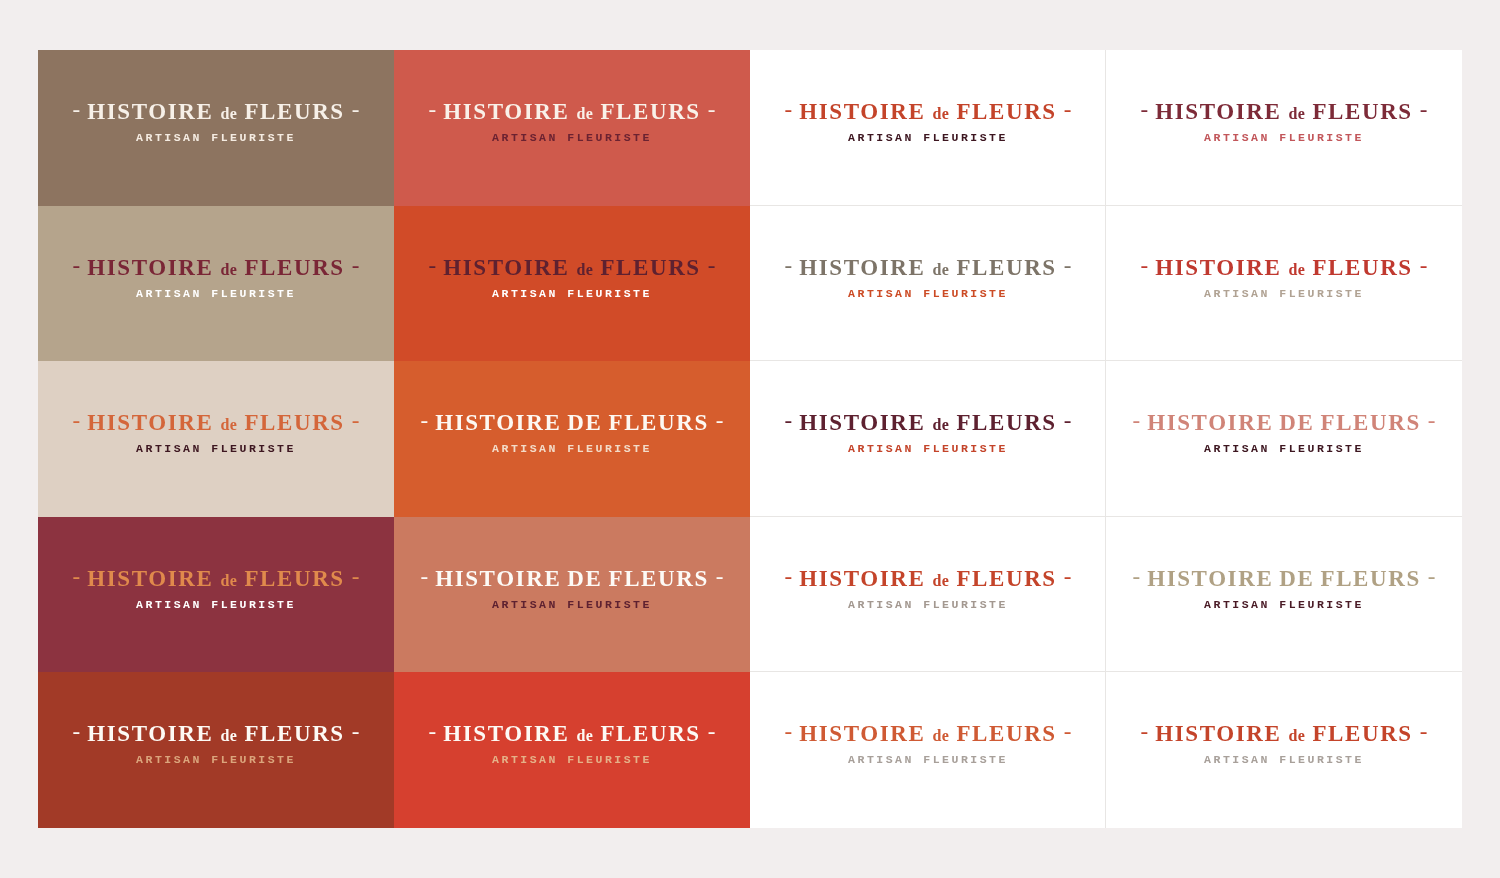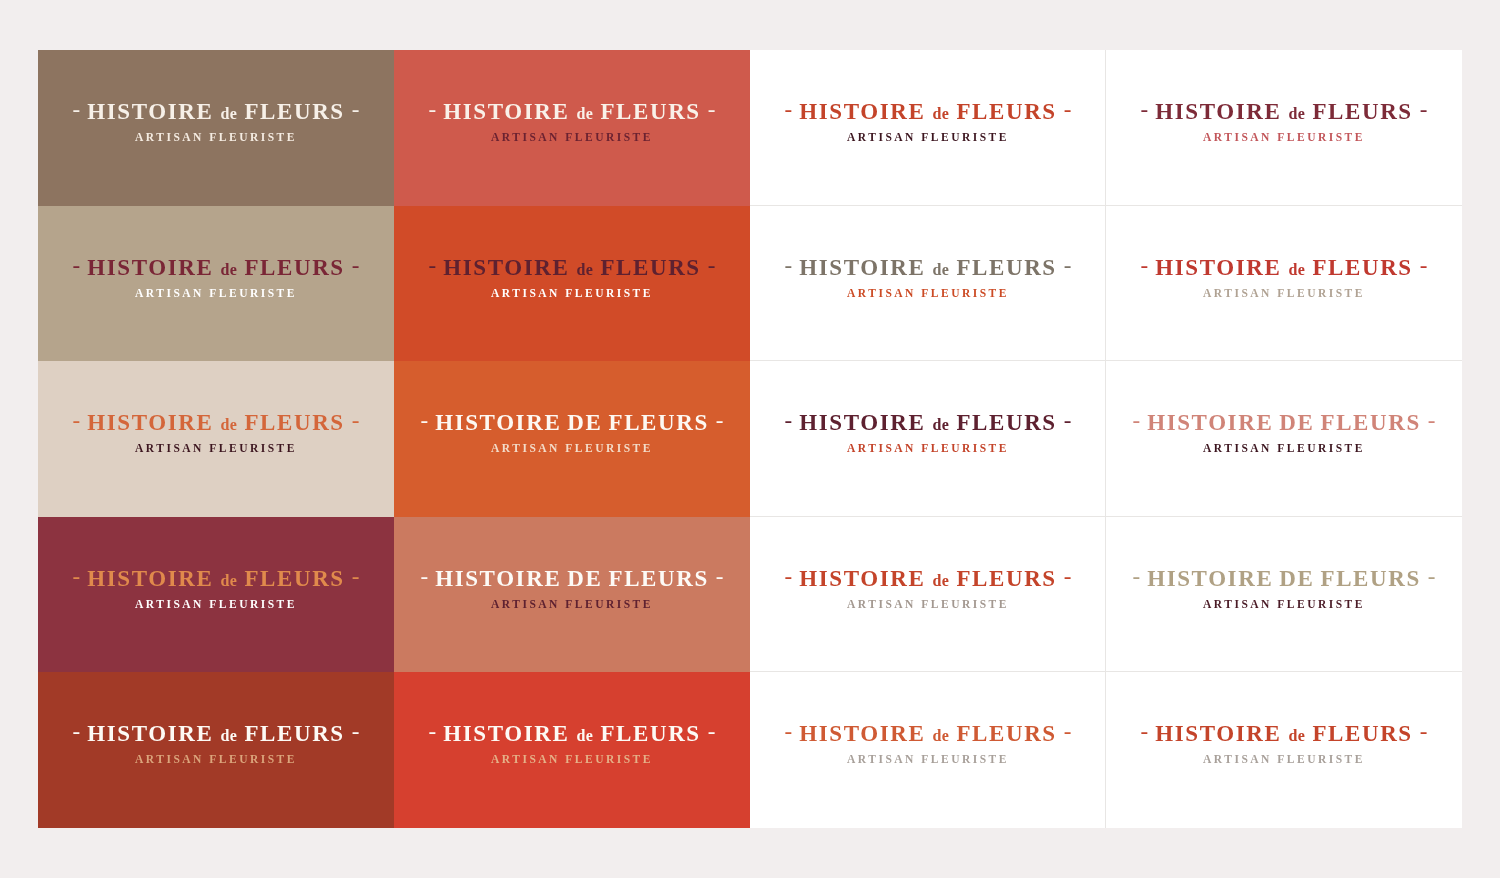--- a/index.html
+++ b/index.html
@@ -80,21 +80,21 @@
   }
 
   .wordmark.all-caps .conj {
     font-size: 23px;
     letter-spacing: 1.6px;
     font-weight: 700;
     padding: 0 6px;
   }
 
   .tagline {
-    font-family: Liberation Serif, serif;
+    font-family: Liberation Mono, monospace;
     font-weight: 700;
     font-size: 11.5px;
     letter-spacing: 2.5px;
     line-height: 1;
     margin-top: 9px;
     white-space: nowrap;
   }
 </style>
 </head>
 <body style="background: rgb(242, 238, 238);">

